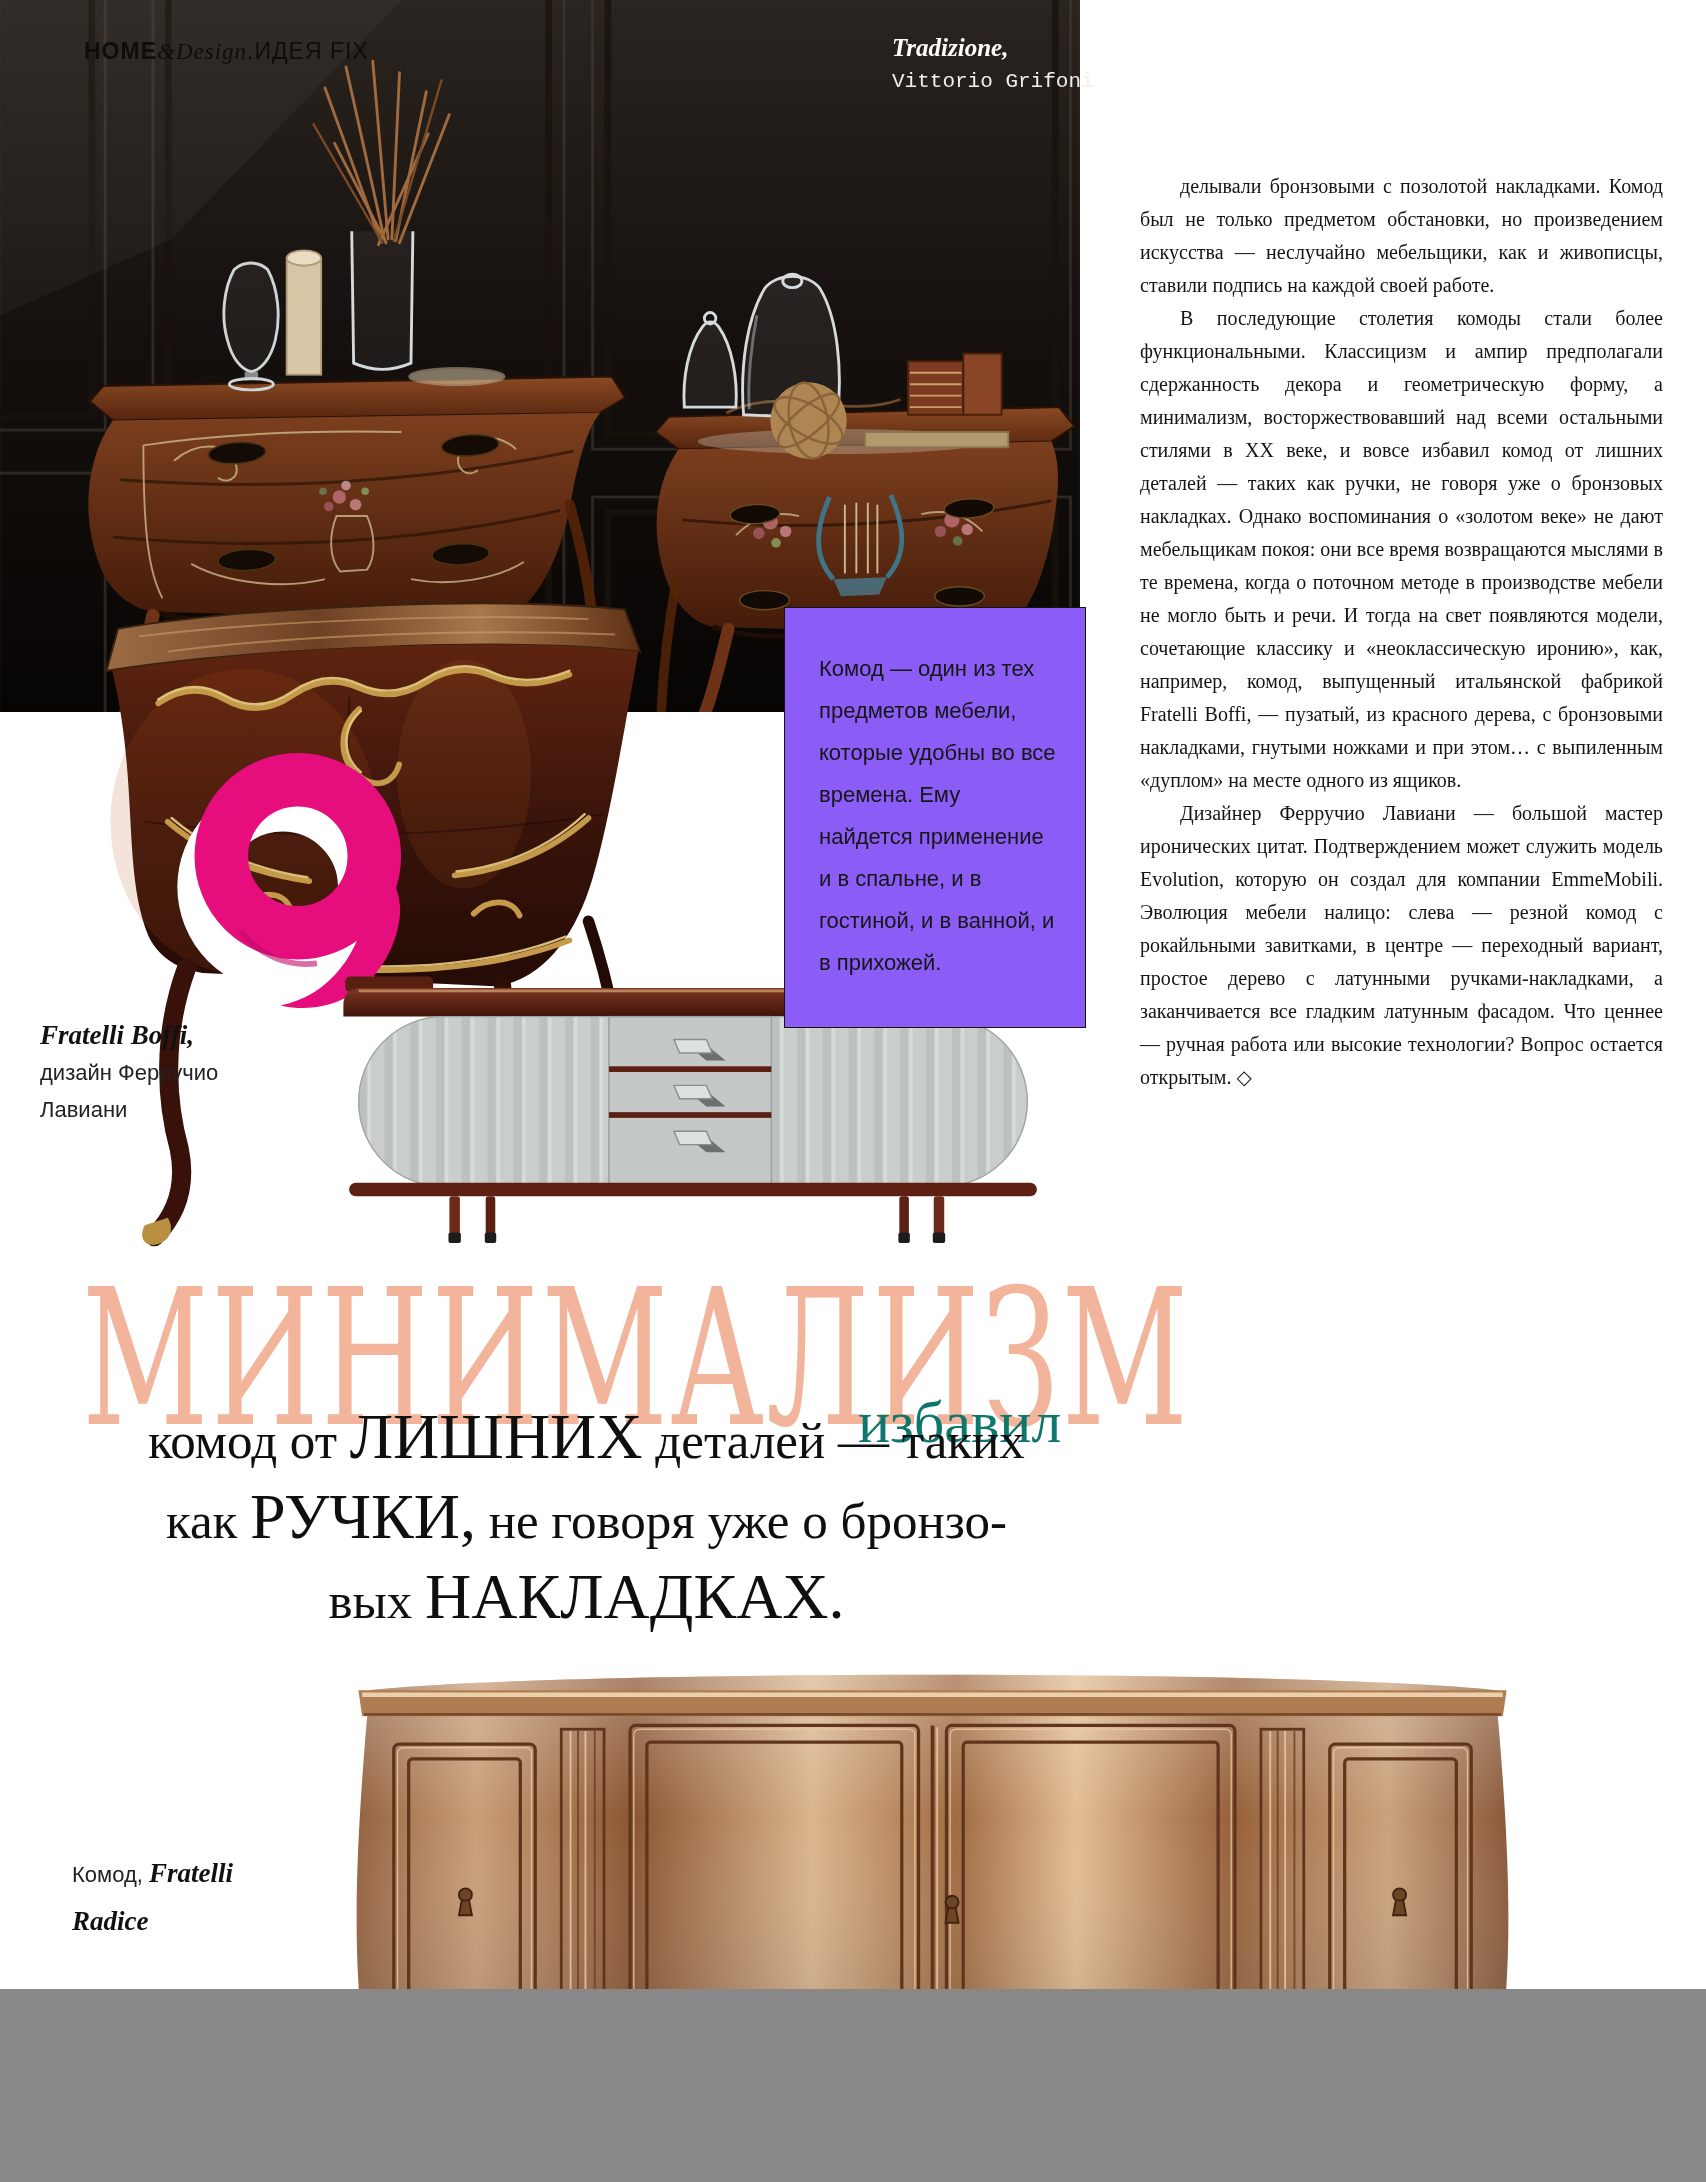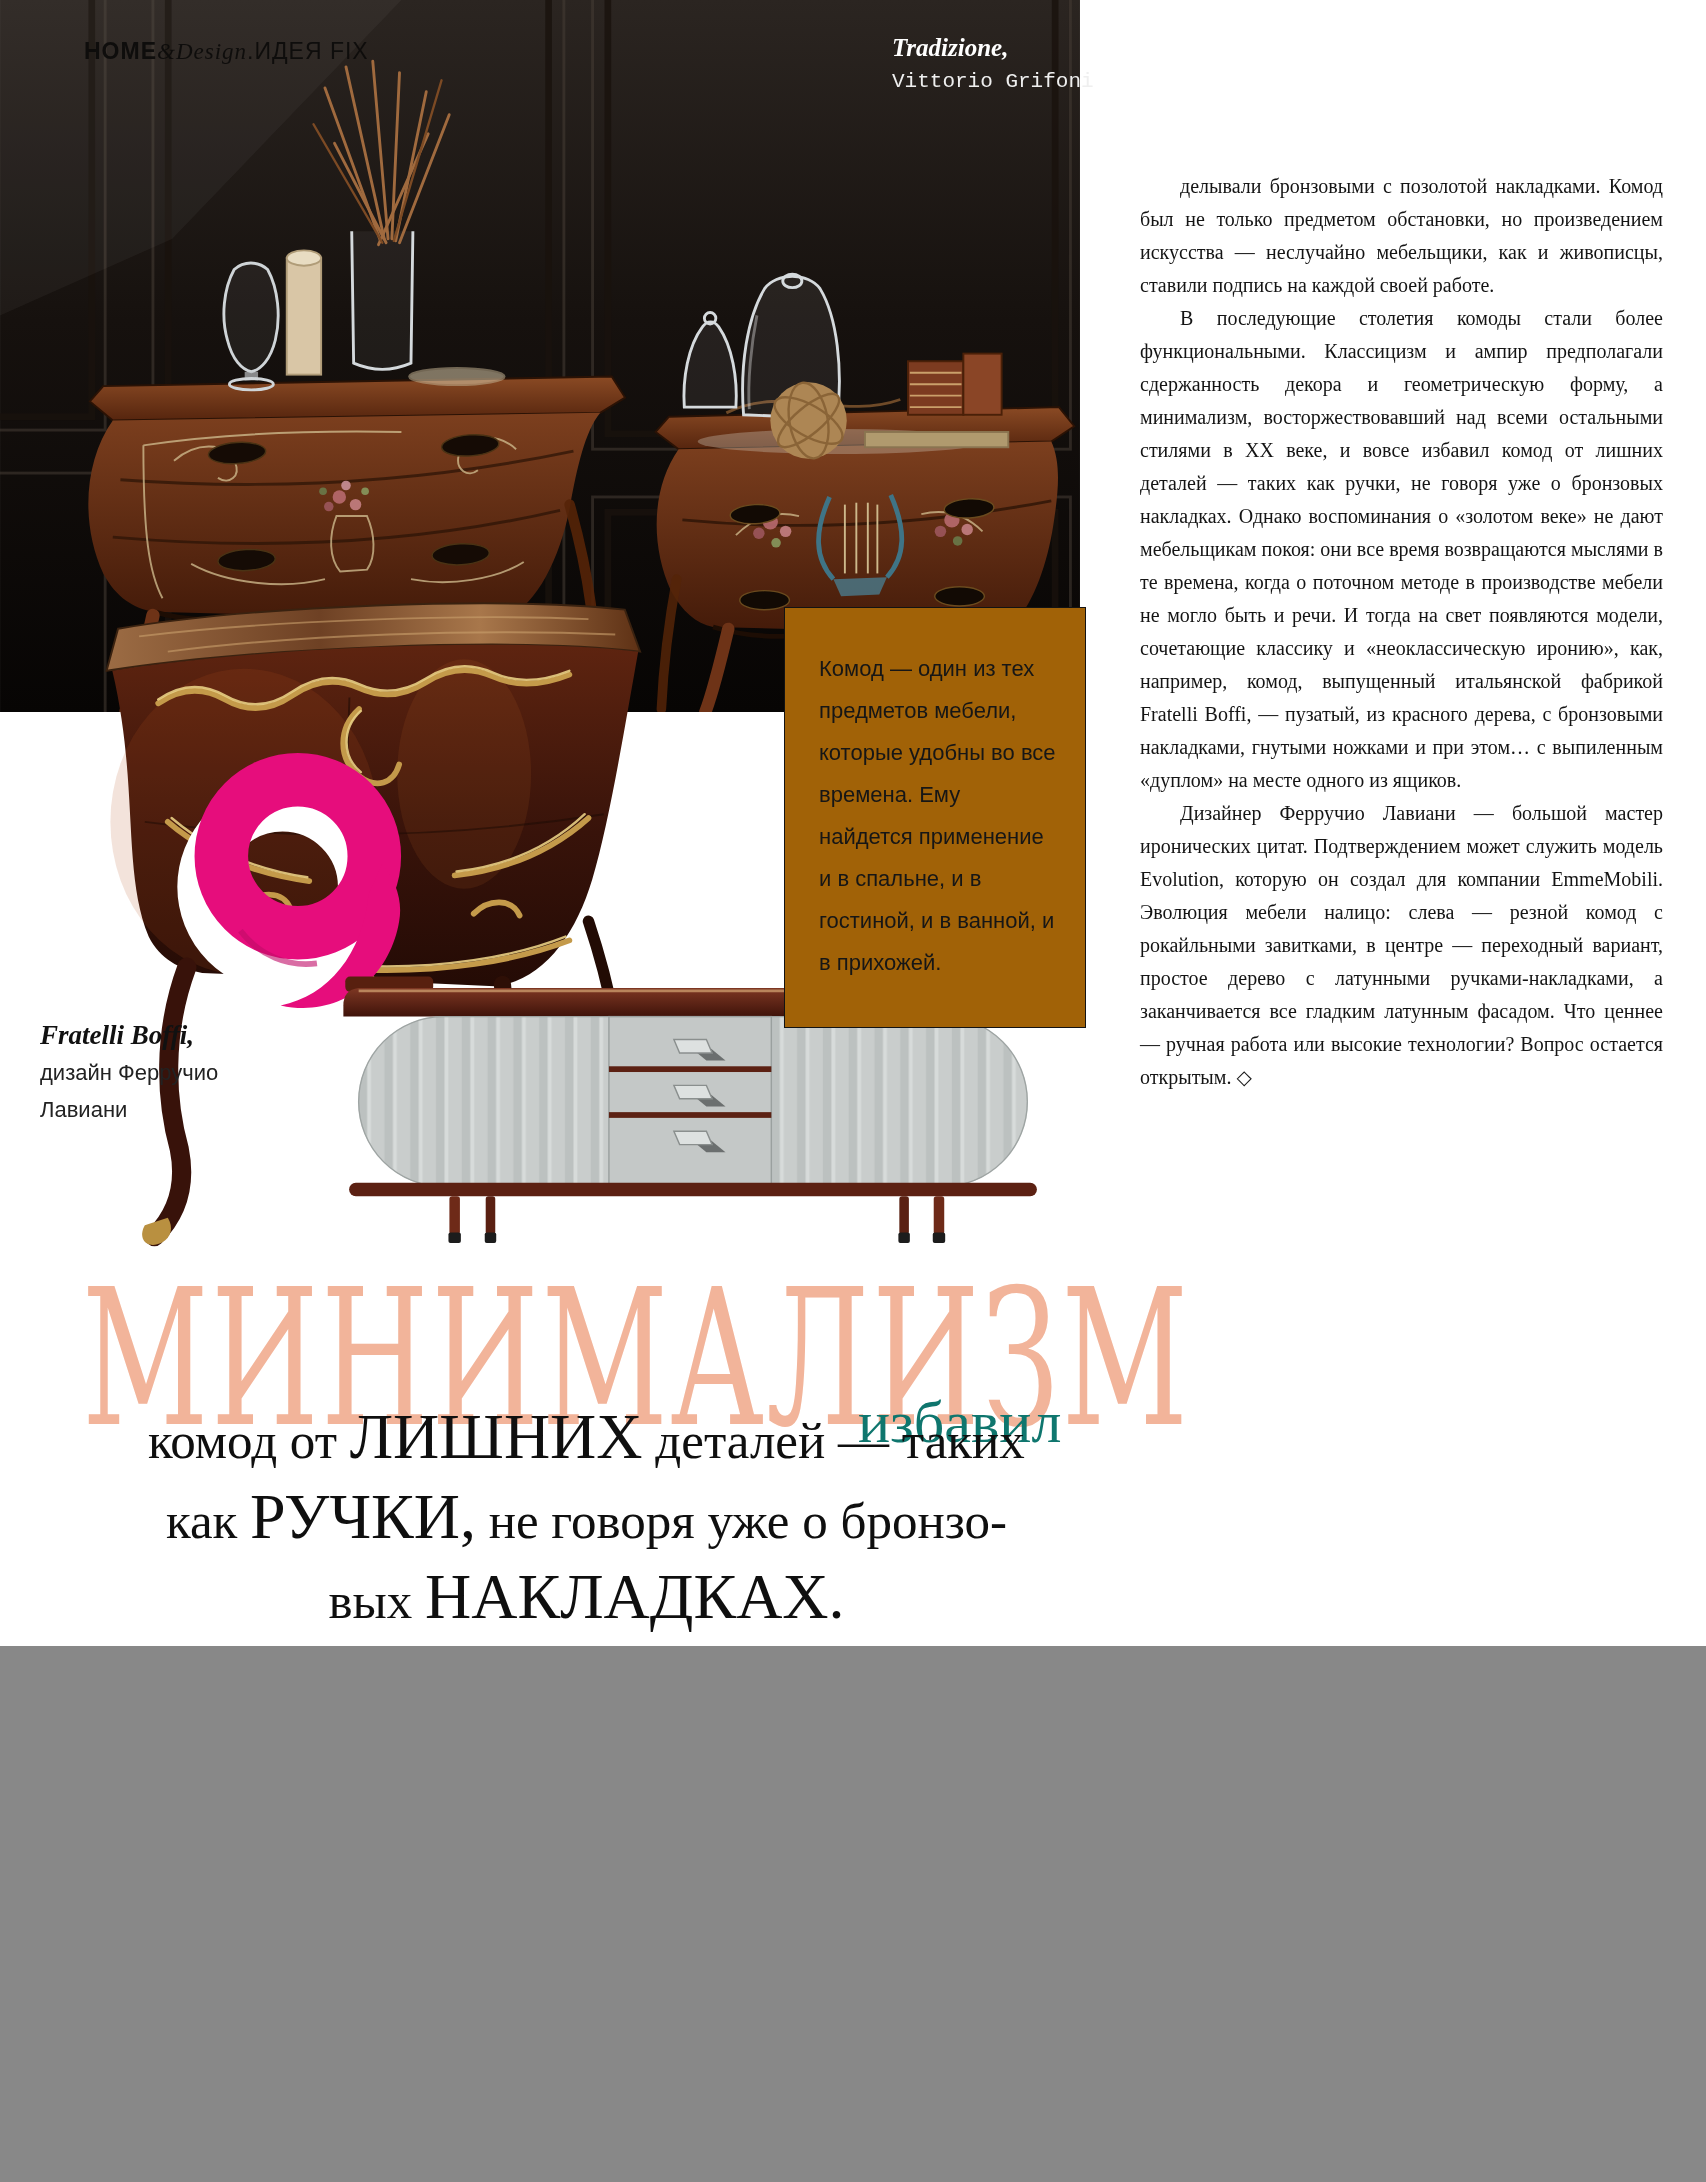--- a/index.html
+++ b/index.html
@@ -1,32 +1,32 @@
 <!DOCTYPE html>
 <html><head>
 <meta charset="utf-8">
 <style>
   html,body{margin:0;padding:0;background:#888;}
-  .page{position:relative;width:1706px;height:1646px;background:#ffffff;overflow:hidden;
+  .page{position:relative;width:1706px;height:1989px;background:#ffffff;overflow:hidden;
         font-family:"Liberation Serif",serif;color:#141414;}
   .abs{position:absolute;}
 
   
   .hero{left:0;top:0;width:1080px;height:712px;z-index:1;}
   .masthead{left:84px;top:38px;z-index:3;font-size:23px;letter-spacing:1px;color:#0c0b0a;opacity:.92;white-space:nowrap;}
   .masthead .mh-home{font-family:"Liberation Sans",sans-serif;font-weight:bold;}
   .masthead .mh-amp{font-family:"Liberation Serif",serif;font-style:italic;}
   .masthead .mh-design{font-family:"Liberation Serif",serif;font-style:italic;}
   .masthead .mh-suffix{font-family:"Liberation Sans",sans-serif;}
   .credit{left:892px;top:34px;z-index:3;color:#ffffff;}
   .credit-brand{font-family:Liberation Serif, serif;font-weight:bold;font-style:italic;font-size:25px;}
   .credit-name{font-family:Liberation Mono, monospace;font-size:21px;margin-top:7.6px;color:#efefef;}
 
   
-  .callout{left:784px;top:607px;width:302px;height:421px;background:#a16207;border:1.9px solid #131313;
+  .callout{left:784px;top:607px;width:302px;height:421px;background:#8b5cf6;border:1.9px solid #131313;
            box-sizing:border-box;padding:40px 27px 0 34px;z-index:6;
            font-family:"Liberation Sans",sans-serif;font-size:22px;line-height:42px;color:#161616;}
 
   
   .article{left:1140px;top:170px;width:523px;z-index:4;font-size:20px;line-height:33px;text-align:justify;}
   .article p{margin:0;text-indent:40px;}
 
   
   .cap-serif{font-family:"Liberation Serif",serif;font-weight:bold;font-style:italic;font-size:27px;color:#111;}
   .cap-sans{font-family:"Liberation Sans",sans-serif;font-size:22px;color:#222;}

